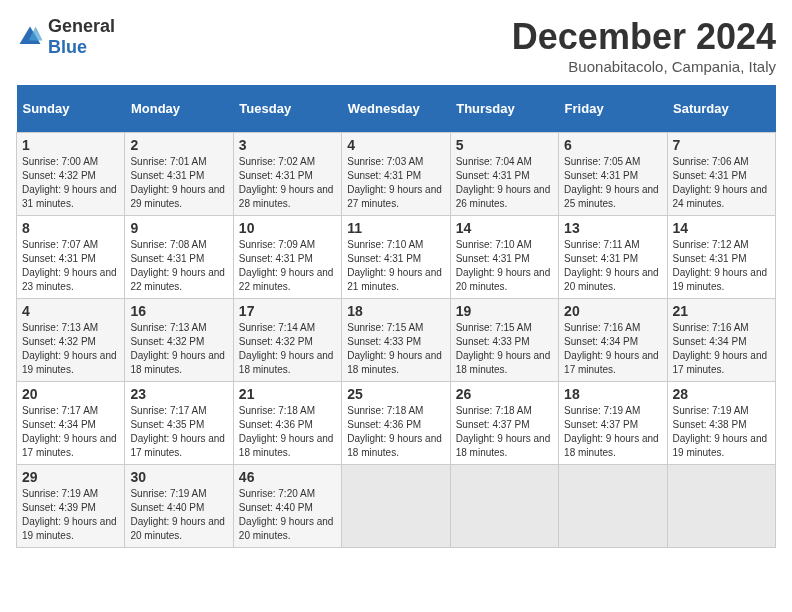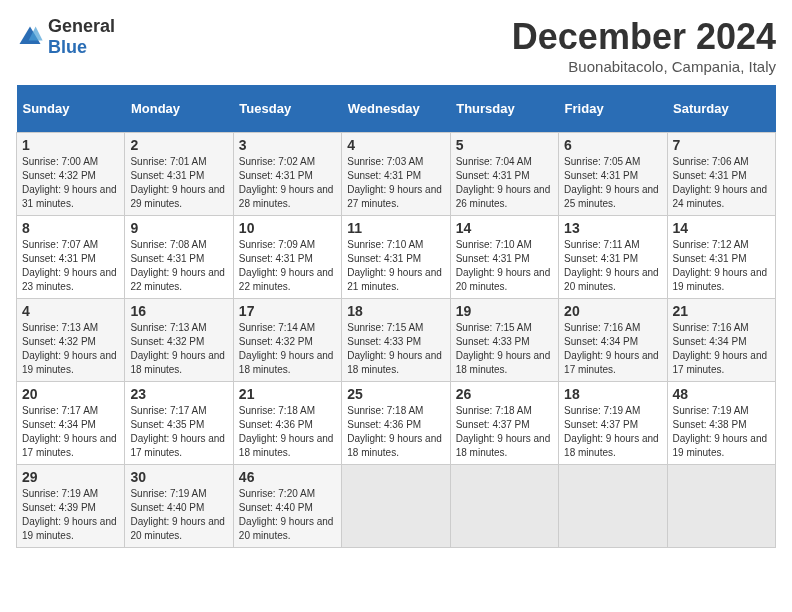--- a/index.html
+++ b/index.html
@@ -151,21 +151,21 @@
         <td><span class="day-number">20</span><span class="day-info">Sunrise: 7:16 AM<br>Sunset: 4:34 PM<br>Daylight: 9 hours and 17 minutes.</span></td>
         <td><span class="day-number">21</span><span class="day-info">Sunrise: 7:16 AM<br>Sunset: 4:34 PM<br>Daylight: 9 hours and 17 minutes.</span></td>
       </tr>
       <tr>
         <td><span class="day-number">20</span><span class="day-info">Sunrise: 7:17 AM<br>Sunset: 4:34 PM<br>Daylight: 9 hours and 17 minutes.</span></td>
         <td><span class="day-number">23</span><span class="day-info">Sunrise: 7:17 AM<br>Sunset: 4:35 PM<br>Daylight: 9 hours and 17 minutes.</span></td>
         <td><span class="day-number">21</span><span class="day-info">Sunrise: 7:18 AM<br>Sunset: 4:36 PM<br>Daylight: 9 hours and 18 minutes.</span></td>
         <td><span class="day-number">25</span><span class="day-info">Sunrise: 7:18 AM<br>Sunset: 4:36 PM<br>Daylight: 9 hours and 18 minutes.</span></td>
         <td><span class="day-number">26</span><span class="day-info">Sunrise: 7:18 AM<br>Sunset: 4:37 PM<br>Daylight: 9 hours and 18 minutes.</span></td>
         <td><span class="day-number">18</span><span class="day-info">Sunrise: 7:19 AM<br>Sunset: 4:37 PM<br>Daylight: 9 hours and 18 minutes.</span></td>
-        <td><span class="day-number">48</span><span class="day-info">Sunrise: 7:19 AM<br>Sunset: 4:38 PM<br>Daylight: 9 hours and 19 minutes.</span></td>
+        <td><span class="day-number">28</span><span class="day-info">Sunrise: 7:19 AM<br>Sunset: 4:38 PM<br>Daylight: 9 hours and 19 minutes.</span></td>
       </tr>
       <tr>
         <td><span class="day-number">29</span><span class="day-info">Sunrise: 7:19 AM<br>Sunset: 4:39 PM<br>Daylight: 9 hours and 19 minutes.</span></td>
         <td><span class="day-number">30</span><span class="day-info">Sunrise: 7:19 AM<br>Sunset: 4:40 PM<br>Daylight: 9 hours and 20 minutes.</span></td>
         <td><span class="day-number">46</span><span class="day-info">Sunrise: 7:20 AM<br>Sunset: 4:40 PM<br>Daylight: 9 hours and 20 minutes.</span></td>
         <td class="empty-cell"></td>
         <td class="empty-cell"></td>
         <td class="empty-cell"></td>
         <td class="empty-cell"></td>
       </tr>

